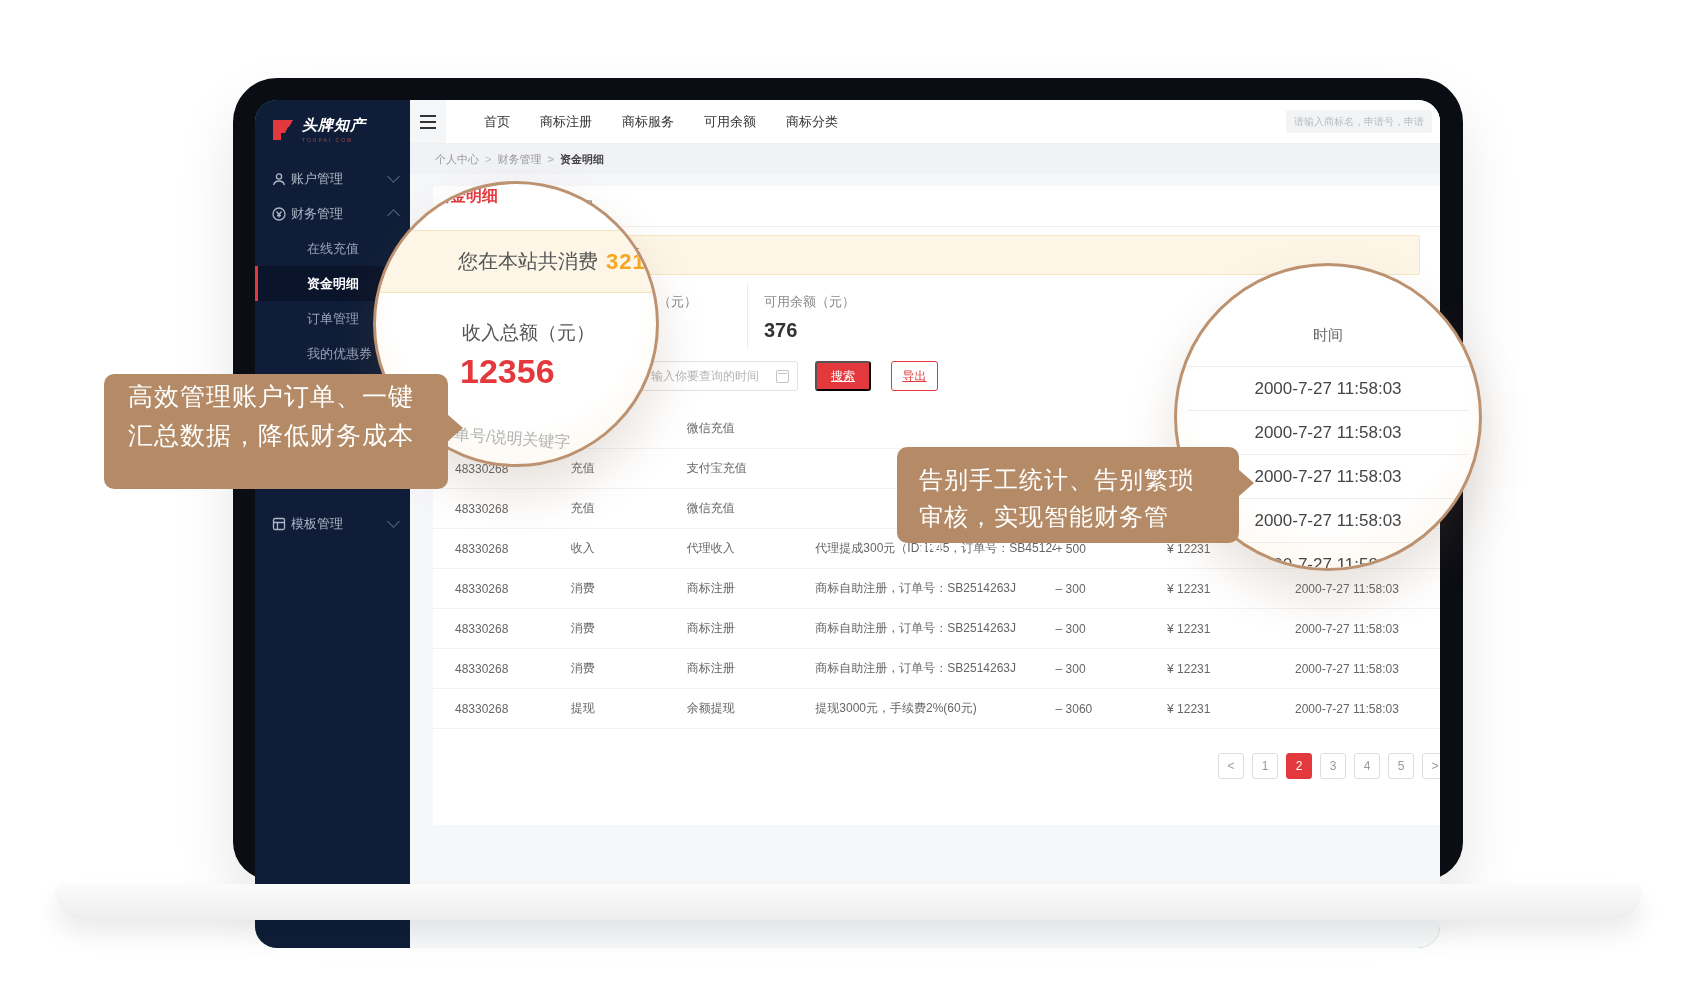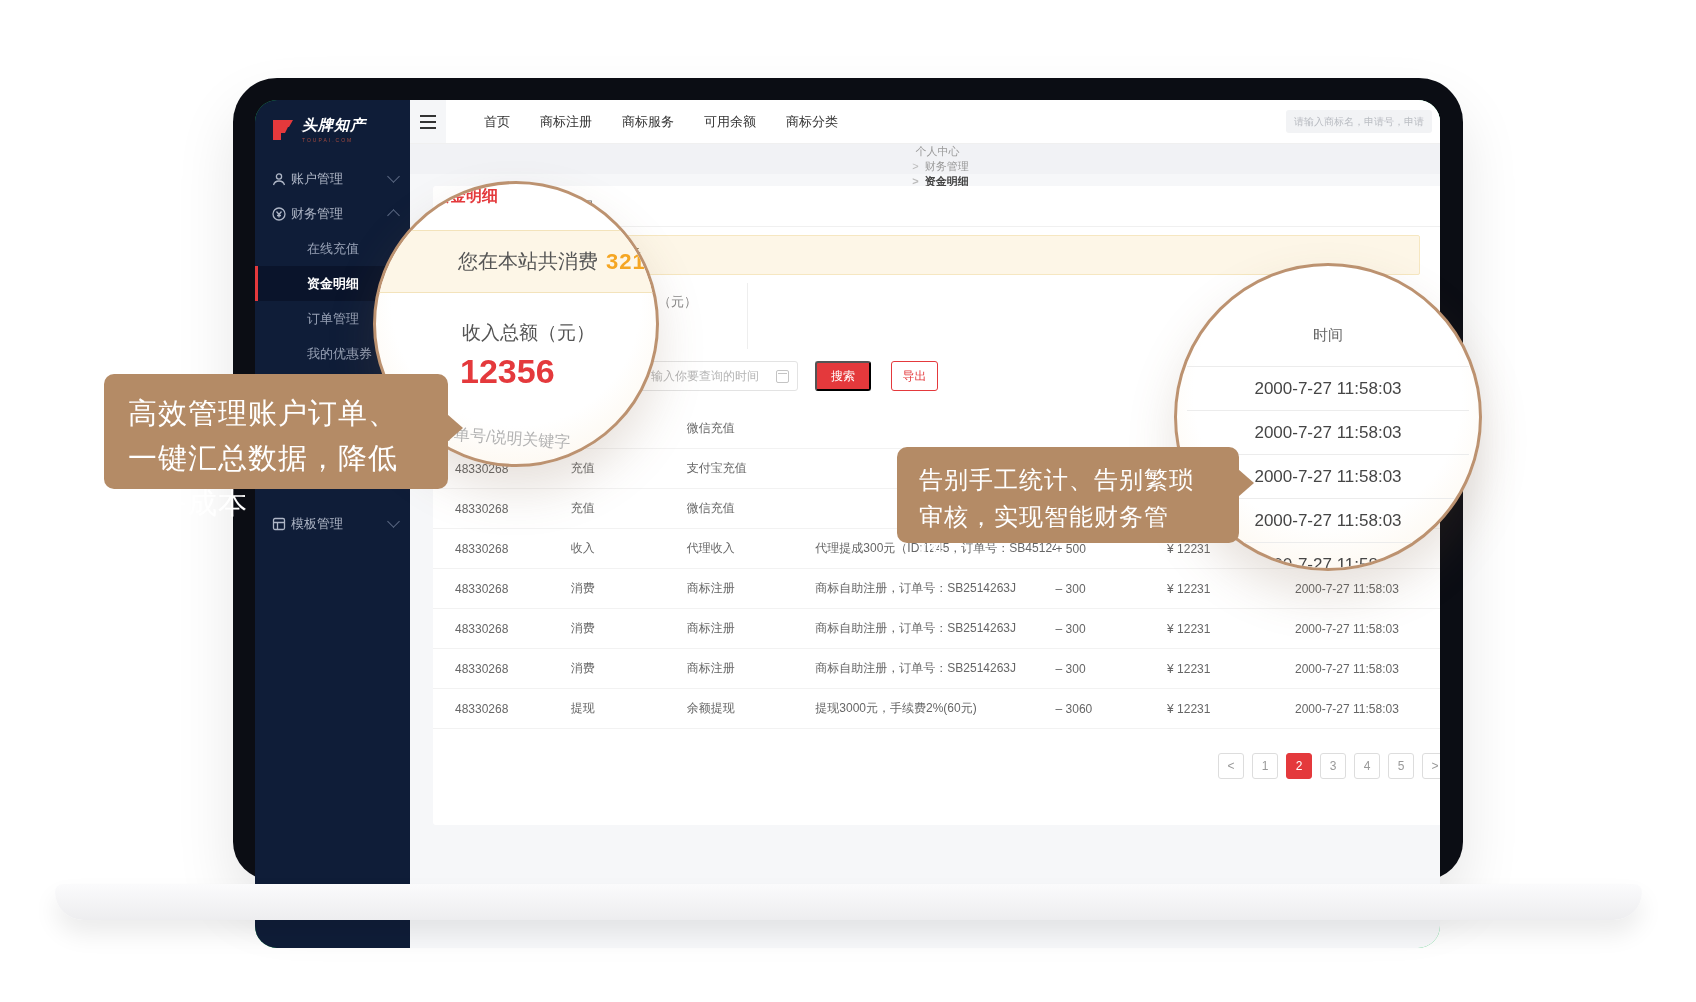--- a/index.html
+++ b/index.html
@@ -35,21 +35,21 @@
   .main{flex:1;display:flex;flex-direction:column;background:#f6f7f9;min-width:0;}
   .topnav{height:43px;background:#fff;display:flex;align-items:center;position:relative;border-bottom:1px solid #f0f0f0;}
   .burger{width:36px;height:43px;background:#f5f6f8;display:flex;flex-direction:column;justify-content:center;gap:4px;
     align-items:center;cursor:pointer;}
   .burger i{display:block;width:16px;height:2px;background:#333;}
   .nav-tabs{display:flex;gap:30px;margin-left:38px;}
   .nav-tab{font-size:13px;color:#333;cursor:pointer;white-space:nowrap;}
   .topsearch{position:absolute;right:8px;top:10px;width:146px;height:23px;background:#f2f3f5;border:none;
     border-radius:3px;font-size:10px;color:#666;padding:0 8px;box-sizing:border-box;}
   .topsearch::placeholder{color:#b9bcc2;}
-  .breadcrumb{height:30px;background:#f1f2f5;display:flex;align-items:center;padding-left:25px;font-size:11px;color:#999;flex-direction:column;}
+  .breadcrumb{height:30px;background:#f1f2f5;display:flex;align-items:center;padding-left:25px;font-size:11px;color:#999;}
   .bc-item{color:#999;}
   .bc-item:last-child{color:#444;font-weight:bold;}
   .bc-item + .bc-item::before{content:">";margin:0 6px;color:#bbb;}
 
   .content{flex:1;padding:12px 0 0 23px;min-width:0;}
   .card{background:#fff;height:639px;border-radius:3px 0 0 3px;overflow:hidden;position:relative;}
 
   .card-tabs{height:40px;border-bottom:1px solid #f0f0f0;display:flex;align-items:center;padding-left:22px;gap:34px;}
   .card-tab{font-size:13px;color:#666;cursor:pointer;position:relative;height:40px;line-height:40px;}
   .card-tab.active{color:#e4393c;}
@@ -70,21 +70,21 @@
 
   .filters{margin-top:12px;height:30px;display:flex;align-items:center;padding-left:22px;gap:0;}
   .f-input{height:30px;border:1px solid #e3e3e3;border-radius:3px;font-size:12px;color:#666;
     padding:0 10px;box-sizing:border-box;background:#fff;}
   .f-input::placeholder{color:#b5b5b5;}
   .kw{width:168px;}
   .time-wrap{position:relative;margin-left:17px;}
   .time{width:158px;padding-right:30px;}
   .cal{position:absolute;right:9px;top:9px;width:11px;height:11px;border:1px solid #c4c4c4;border-radius:2px;}
   .cal::before{content:"";position:absolute;left:1px;right:1px;top:2px;height:1px;background:#c4c4c4;}
-  .btn{height:30px;border-radius:3px;font-size:12px;display:flex;align-items:center;justify-content:center;cursor:pointer;box-sizing:border-box;}
+  .btn{height:30px;border-radius:3px;font-size:12px;display:flex;align-items:center;justify-content:center;cursor:pointer;box-sizing:border-box;text-decoration:underline;}
   .btn-search{width:56px;margin-left:17px;background:#e4393c;color:#fff;}
   .btn-export{width:47px;margin-left:20px;background:#fff;color:#e4393c;border:1px solid #e4393c;}
 
   .tbl{margin-top:18px;font-size:12px;color:#666;}
   .trow{display:flex;align-items:center;height:39px;border-bottom:1px solid #f2f2f2;padding-left:22px;white-space:nowrap;}
   .thead{height:32px;color:#999;border-bottom:none;}
   .c-order{width:135px;}
   .c-type{width:135px;}
   .c-proj{width:150px;}
   .c-desc{width:280px;overflow:hidden;}
@@ -111,21 +111,21 @@
   .m-banner b{color:#f5a623;font-size:22px;margin-left:8px;letter-spacing:1px;}
   .m-income-label{position:absolute;left:86px;top:136px;font-size:19px;color:#555;}
   .m-income-value{position:absolute;left:84px;top:168px;font-size:34px;font-weight:bold;color:#e4393c;}
   .m-keyword{position:absolute;left:62px;top:244px;font-size:16px;color:#b3b3b3;transform:rotate(4deg);white-space:nowrap;}
   .m-time-head{position:absolute;left:0;top:60px;width:100%;text-align:center;font-size:15px;color:#666;}
   .m-times{position:absolute;left:10px;top:100px;width:282px;}
   .m-time-row{height:43px;line-height:43px;text-align:center;font-size:17px;color:#454545;border-top:1px solid #ececec;white-space:nowrap;}
 
   
   .callout{position:absolute;background:#b48b66;color:#fff;border-radius:10px;z-index:6;
-    padding:17px 24px;font-size:29px;line-height:1.55;box-sizing:border-box;letter-spacing:1px;}
+    padding:3px 24px;font-size:25px;line-height:1.55;box-sizing:border-box;letter-spacing:1px;}
   .callout .arrow{position:absolute;right:-15px;width:0;height:0;border-top:14px solid transparent;
     border-bottom:14px solid transparent;border-left:16px solid #b48b66;}
   .c1{left:104px;top:374px;width:344px;height:115px;}
   .c1 .arrow{top:40px;}
   .c2{left:897px;top:447px;width:342px;height:96px;font-size:24px;padding:14px 22px;}
   .c2 .arrow{top:22px;}
 </style>
 </head>
 <body>
 
@@ -242,20 +242,24 @@
               <span>元</span>
             </div>
 
             <div class="stats">
               <div class="stat stat1">
                 <div class="s-label">收入总额（元）</div>
                 <div class="s-value red">12356</div>
               </div>
               <div class="stat stat2">
                 <div class="s-label">（元）</div>
+              </div>
+              <div class="stat stat3">
+                <div class="s-label">可用余额（元）</div>
+                <div class="s-value">376</div>
               </div>
             </div>
 
             <div class="filters">
               <input class="f-input kw" readonly="" placeholder="订单号/说明关键字" style="">
               <span class="time-wrap">
                 <input class="f-input time" readonly="" placeholder="输入你要查询的时间" style="">
                 <span class="cal"></span>
               </span>
               <button class="btn btn-search">搜索</button>

